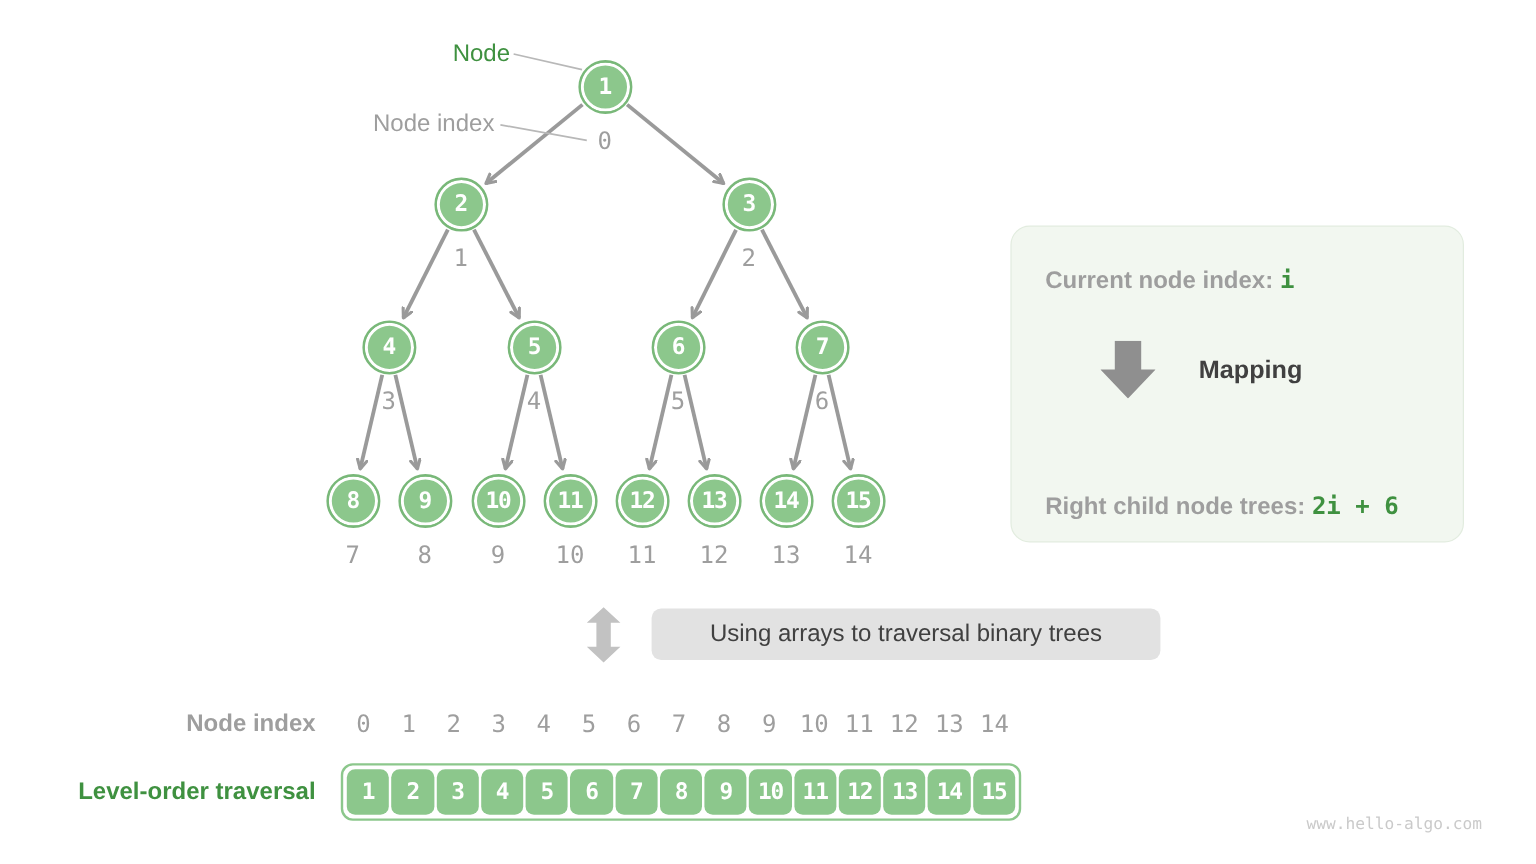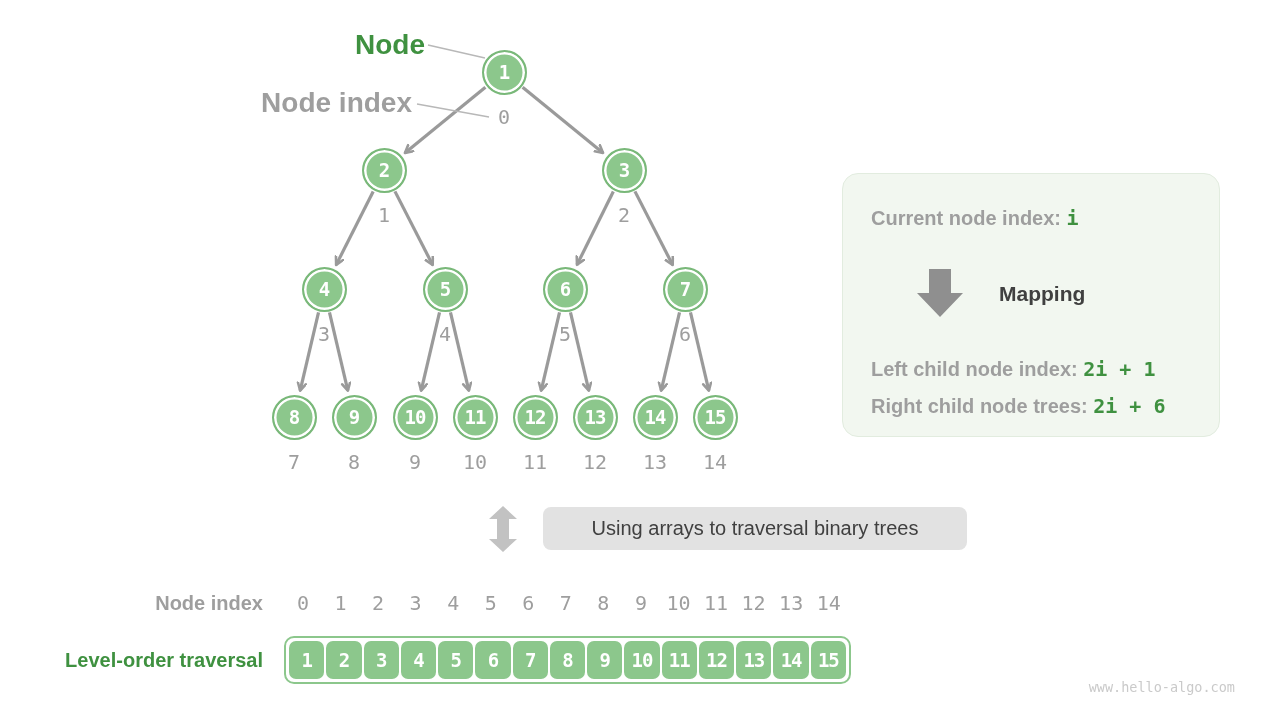--- a/index.html
+++ b/index.html
@@ -13,25 +13,25 @@
          font-family:"Liberation Sans",sans-serif;}
   #tree-svg{position:absolute;left:0;top:0;}
 
   .tree-node{position:absolute;width:45px;height:45px;box-sizing:border-box;border-radius:50%;
     background:var(--node-fill);border:2px solid var(--node-border);
     box-shadow:inset 0 0 0 2.5px #fff;display:flex;align-items:center;justify-content:center;
     color:#fff;font-family:"DejaVu Sans Mono",monospace;font-weight:bold;font-size:19px;letter-spacing:-1px;}
   .idx-label{position:absolute;transform:translate(-50%,-50%);color:var(--gray-text);
     font-family:"DejaVu Sans Mono",monospace;font-size:20px;white-space:nowrap;}
 
-  .anno{position:absolute;font-size:28px;font-weight:bold;line-height:24px;white-space:nowrap;}
+  .anno{position:absolute;font-size:20px;font-weight:normal;line-height:24px;white-space:nowrap;}
   .anno.green{color:var(--green-text);} .anno.gray{color:var(--gray-text);}
   .right-align{text-align:right;}
 
-  .panel{position:absolute;left:842px;top:173px;width:378px;height:264px;box-sizing:border-box;
+  .panel{position:absolute;left:842px;top:188px;width:378px;height:264px;box-sizing:border-box;
     background:var(--panel-bg);border:1px solid var(--panel-border);border-radius:16px;}
   .pline{position:absolute;left:28px;font-size:20px;font-weight:bold;color:var(--gray-text);
     line-height:24px;white-space:nowrap;}
   .code{font-family:"DejaVu Sans Mono",monospace;color:var(--green-text);font-weight:bold;}
   .mapping-label{position:absolute;left:156px;top:108px;font-size:21px;font-weight:bold;
     color:var(--dark-text);line-height:24px;}
   .map-arrow{position:absolute;left:74px;top:95px;}
 
   .caption-pill{position:absolute;left:543px;top:507px;width:424px;height:43px;
     background:var(--caption-bg);border-radius:8px;display:flex;align-items:center;
@@ -121,23 +121,20 @@
     </div>
 
   <div class="panel">
     <div class="pline" style="top:32px;">
       <span>Current node index: </span><span class="code">i</span>
     </div>
     <svg class="map-arrow" width="46" height="48">
       <polygon points="12,0 34,0 34,24 46,24 23,48 0,24 12,24" fill="#8f8f8f"></polygon>
     </svg>
     <div class="mapping-label">Mapping</div>
-    <div class="pline" style="top:183px;">
-      <span>Left child node index: </span><span class="code">2i + 1</span>
-    </div>
     <div class="pline" style="top:220px;">
       <span>Right child node trees: </span><span class="code">2i + 6</span>
     </div>
   </div>
 
   <svg class="swap-arrow" width="34" height="50">
     <polygon points="17,2 31,15 23,15 23,35 31,35 17,48 3,35 11,35 11,15 3,15" fill="#c2c2c2"></polygon>
   </svg>
   <div class="caption-pill">
     <span>Using arrays to traversal binary trees</span>

